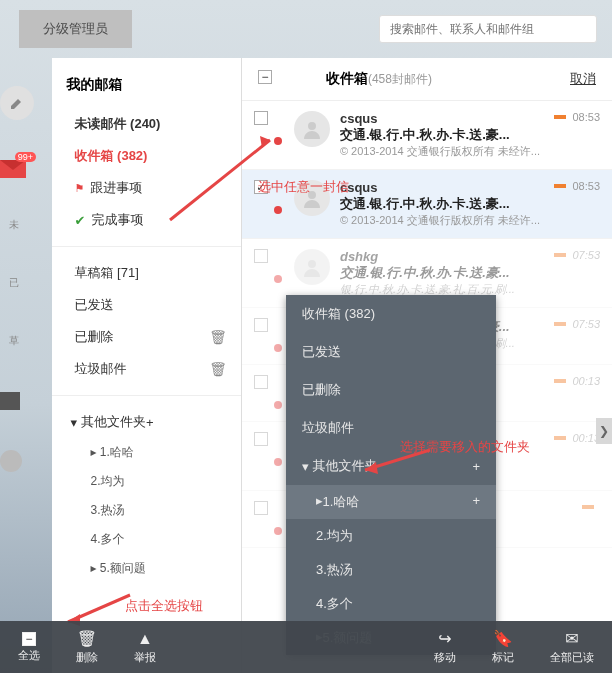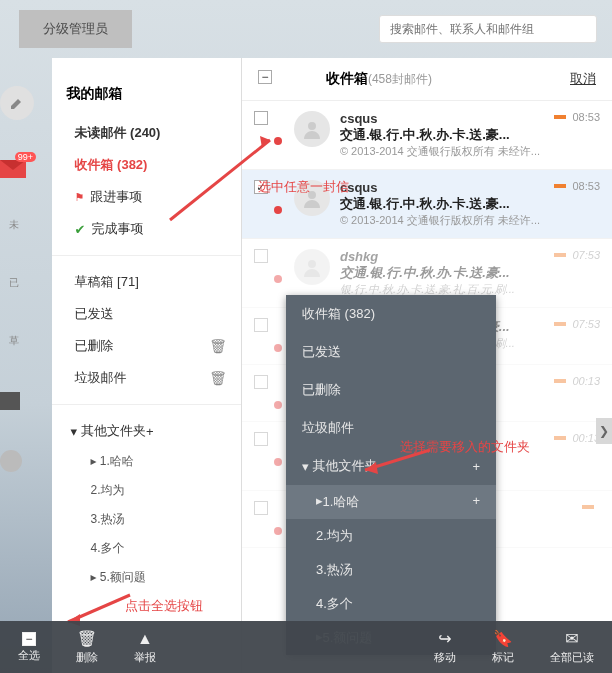--- a/index.html
+++ b/index.html
@@ -10,21 +10,21 @@
 .main { display: flex; height: 615px; }
 .iconcol { width: 54px; display: flex; flex-direction: column; align-items: flex-start; padding-top: 28px; gap: 40px; }
 .edit-circle { width: 34px; height: 34px; border-radius: 50%; background: #e0e0e0; display: flex; align-items: center; justify-content: center; }
 .iconcol .ic { width: 28px; height: 18px; position: relative; color: #888; font-size: 10px; text-align: center; }
 .mail-ic { background: #e54545; width: 26px; height: 18px; position: relative; }
 .mail-ic::before { content: ""; position: absolute; top: 0; left: 0; border-left: 13px solid transparent; border-right: 13px solid transparent; border-top: 10px solid #c73030; }
 .badge { position: absolute; top: -8px; right: -10px; background: #f55; color: #fff; font-size: 9px; border-radius: 8px; padding: 0 3px; }
 .tower { width: 20px; height: 18px; background: #555; }
 .avatar-ic { width: 22px; height: 22px; border-radius: 50%; background: #bbb; }
 .sidebar { width: 195px; background: #fff; border-right: 1px solid #ddd; padding: 18px 0 0 0; position: relative; overflow: hidden; }
-.sidebar h3 { font-size: 14px; font-weight: bold; padding: 0 14px 14px; margin-top: 9px; }
+.sidebar h3 { font-size: 14px; font-weight: bold; padding: 0 14px 14px; }
 .sb-item { padding: 7px 14px 7px 22px; font-size: 13px; color: #333; display: flex; align-items: center; cursor: pointer; }
 .sb-item.bold { font-weight: bold; }
 .sb-item.active { color: #e54545; font-weight: bold; }
 .sb-item .flag { color: #e54545; margin-right: 6px; font-size: 11px; }
 .sb-item .check { color: #3a9e3a; margin-right: 6px; }
 .sb-item .tail { margin-left: auto; color: #888; font-size: 14px; }
 .sb-sub { padding-left: 38px; font-size: 12px; color: #555; padding-top: 6px; padding-bottom: 6px; cursor: pointer; }
 .sb-section { padding: 7px 14px 7px 18px; font-size: 13px; color: #333; display: flex; align-items: center; cursor: pointer; }
 .divider { height: 1px; background: #eee; margin: 10px 0; }
 .content { flex: 1; background: #fff; display: flex; flex-direction: column; position: relative; }

